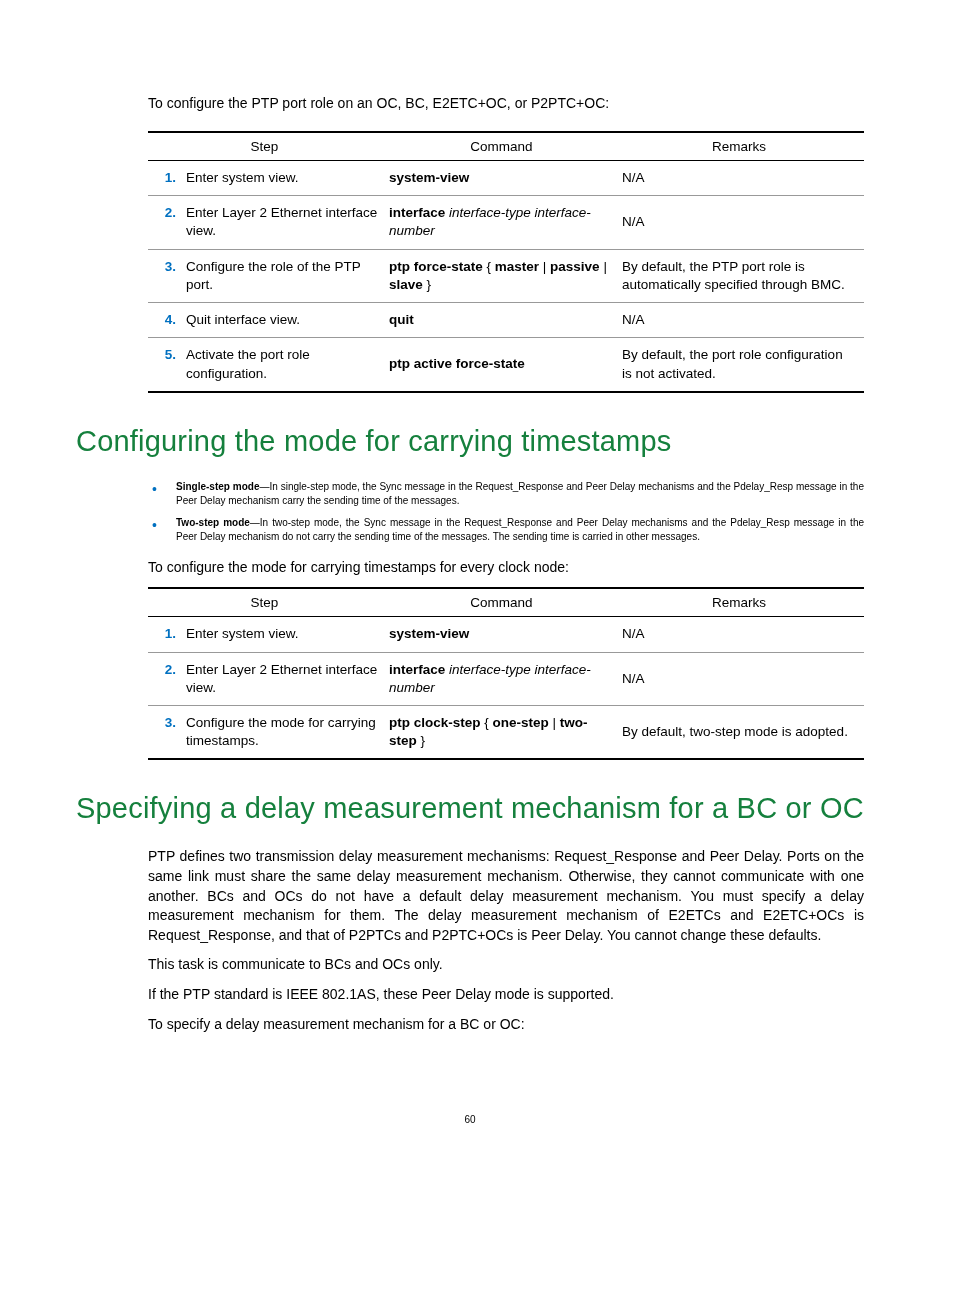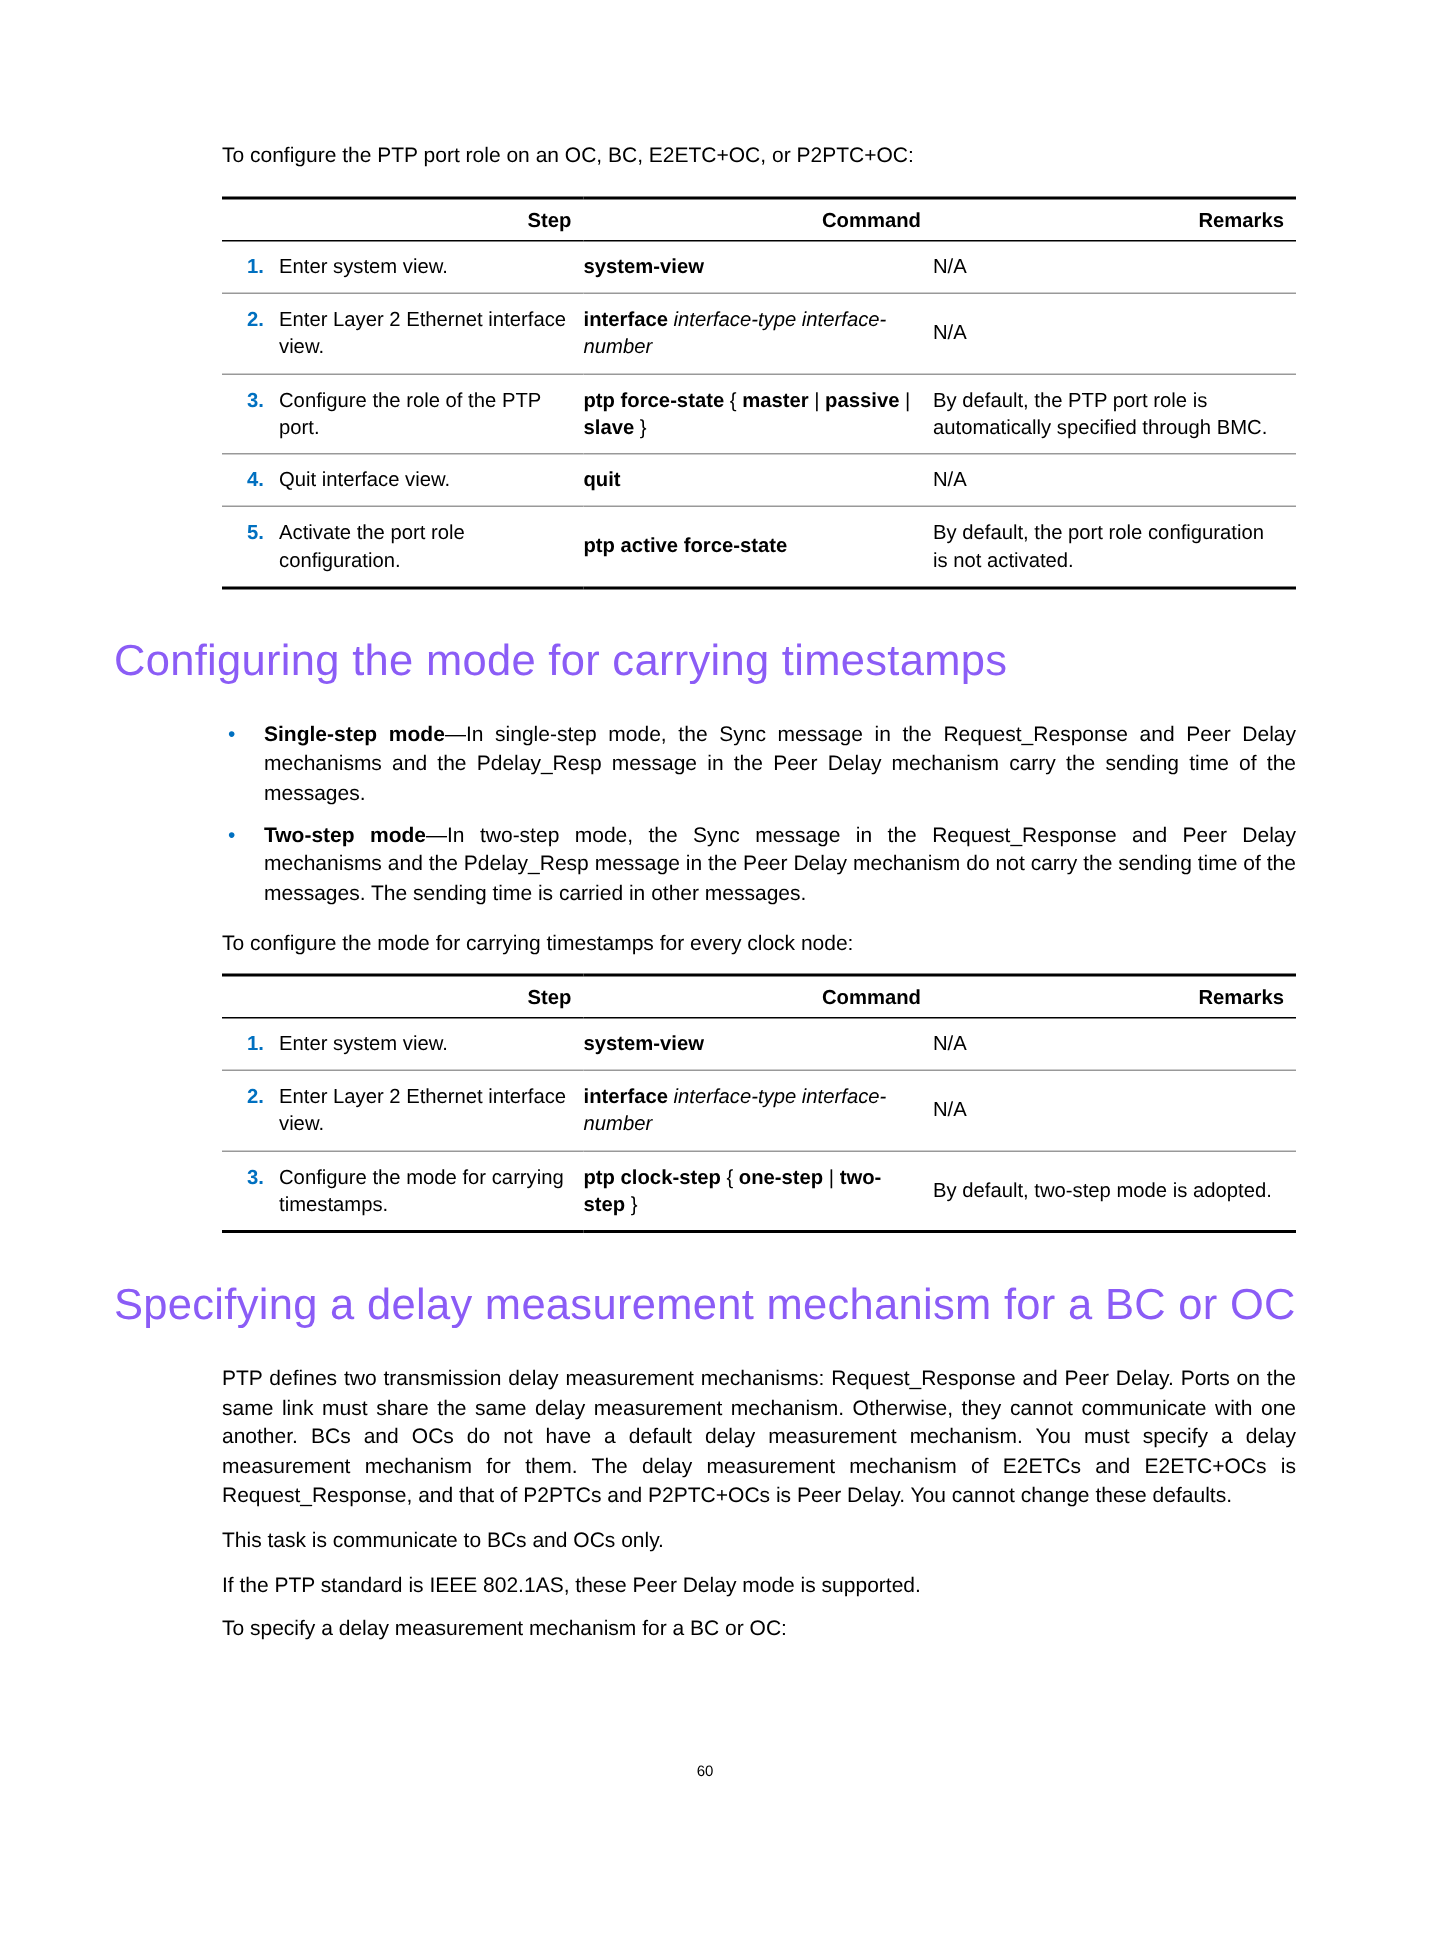--- a/index.html
+++ b/index.html
@@ -23,22 +23,22 @@
     margin-left: 72px;
     border-collapse: collapse;
     font-size: 13.5px;
     margin-bottom: 30px;
   }
   thead tr {
     border-top: 2px solid #000;
     border-bottom: 1.5px solid #000;
   }
   thead th {
-    text-align: right;
-    font-weight: bold;
+    text-align: center;
+    font-weight: normal;
     padding: 6px 8px 6px 0;
   }
   tbody td {
     padding: 8px 8px 8px 0;
     vertical-align: middle;
     border-bottom: 1px solid #999;
     line-height: 1.35;
   }
   tbody tr:last-child td {
     border-bottom: 2px solid #000;
@@ -52,38 +52,38 @@
     vertical-align: top;
     padding-top: 8px;
   }
   .step-desc-cell { width: 195px; vertical-align: top; padding-top:8px;}
   .cmd-cell { width: 225px; }
   .cmd-bold { font-weight: bold; }
   .cmd-italic { font-style: italic; font-weight: normal;}
   h2 {
     font-family: "Futura", "Trebuchet MS", Arial, sans-serif;
     font-weight: 400;
-    color: #8b5cf6;
+    color: #15803d;
     font-size: 29px;
     margin: 32px 0 22px 0;
     letter-spacing: 0.2px;
   }
   .body-para {
     font-size: 14px;
     margin: 0 0 10px 72px;
     line-height: 1.4;
     text-align: justify;
   }
   ul.bullets {
     margin: 0 0 14px 72px;
     padding: 0;
     list-style: none;
   }
   ul.bullets li {
-    font-size: 14px;
+    font-size: 10px;
     line-height: 1.4;
     margin-bottom: 8px;
     padding-left: 28px;
     position: relative;
     text-align: justify;
   }
   ul.bullets li::before {
     content: "•";
     color: #0070c0;
     position: absolute;

